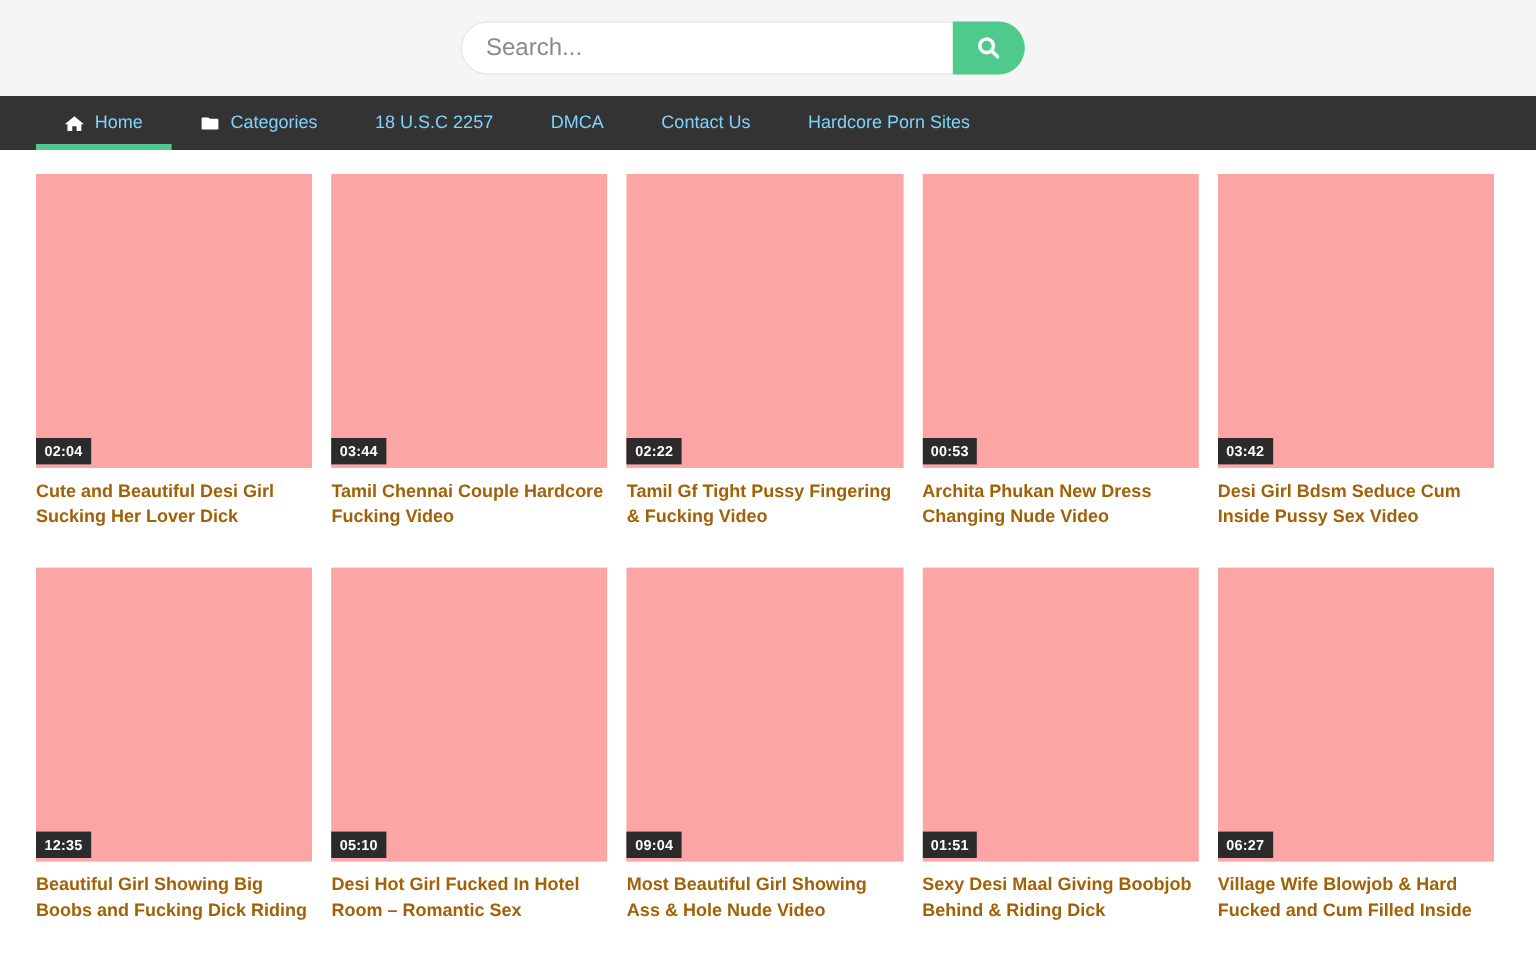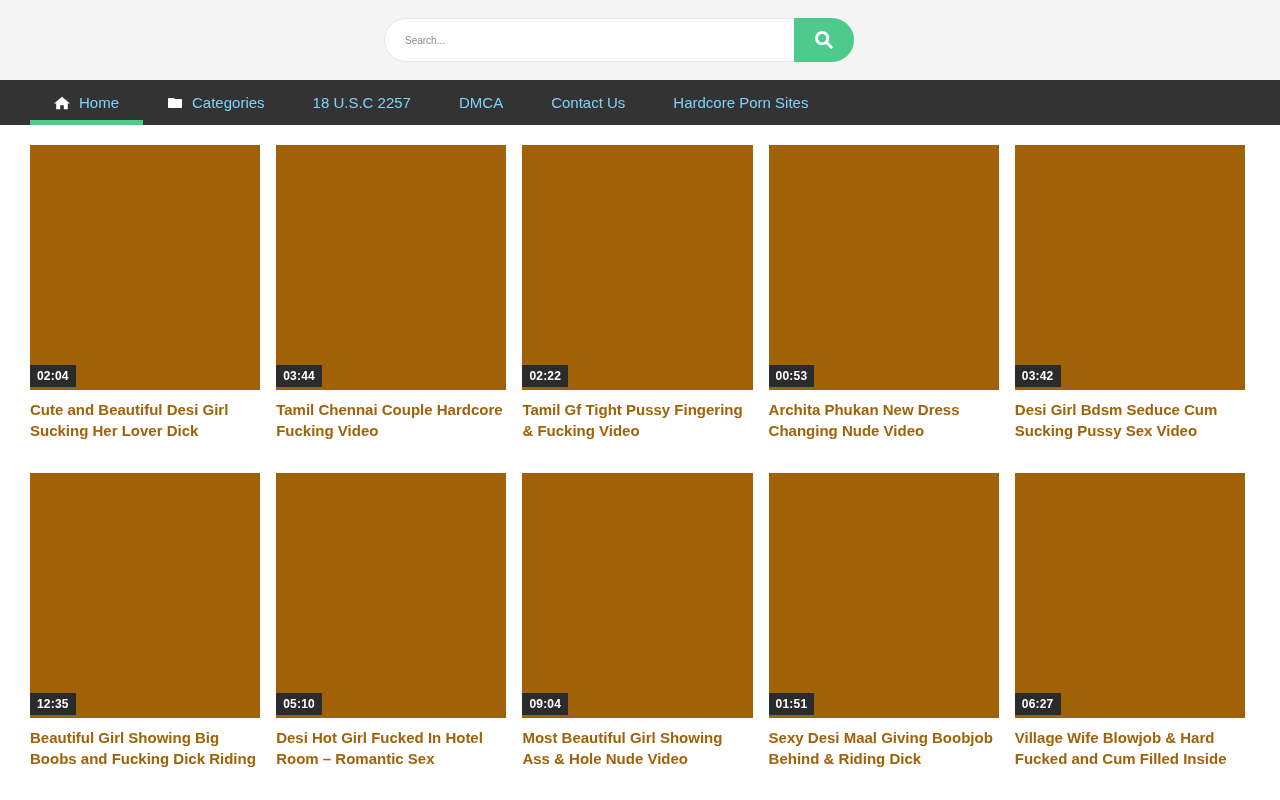--- a/index.html
+++ b/index.html
@@ -25,21 +25,21 @@
     margin-right: 42px;
   }
   .search-input {
     width: 100%;
     height: 44px;
     border: 1px solid #e7e7e7;
     border-radius: 24px;
     background: #ffffff;
     padding: 0 70px 0 20px;
     font-family: "Liberation Sans", sans-serif;
-    font-size: 10px;
+    font-size: 20px;
     color: #444444;
     outline: none;
   }
   .search-input::placeholder { color: #8a8a8a; }
   .search-btn {
     position: absolute;
     top: 0;
     right: 0;
     width: 60px;
     height: 44px;
@@ -82,21 +82,21 @@
     grid-template-columns: repeat(5, 1fr);
     column-gap: 16px;
     row-gap: 32px;
     padding: 20px 35px 0 30px;
     background: #ffffff;
   }
   .video-card { display: block; cursor: pointer; }
   .video-thumb {
     position: relative;
     height: 245px;
-    background: #a16207;
+    background: #fca5a5;
   }
   .duration-badge {
     position: absolute;
     left: 0;
     bottom: 3px;
     background: #2b2b2b;
     color: #ffffff;
     font-size: 12px;
     font-weight: bold;
     padding: 4px 7px;
@@ -185,21 +185,21 @@
     <div class="video-thumb">
       <span class="duration-badge">00:53</span>
     </div>
     <h3 class="video-title">Archita Phukan New Dress Changing Nude Video</h3>
   </article>
 
   <article class="video-card">
     <div class="video-thumb">
       <span class="duration-badge">03:42</span>
     </div>
-    <h3 class="video-title">Desi Girl Bdsm Seduce Cum Sucking Pussy Sex Video</h3>
+    <h3 class="video-title">Desi Girl Bdsm Seduce Cum Inside Pussy Sex Video</h3>
   </article>
 
   <article class="video-card">
     <div class="video-thumb">
       <span class="duration-badge">12:35</span>
     </div>
     <h3 class="video-title">Beautiful Girl Showing Big Boobs and Fucking Dick Riding</h3>
   </article>
 
   <article class="video-card">

